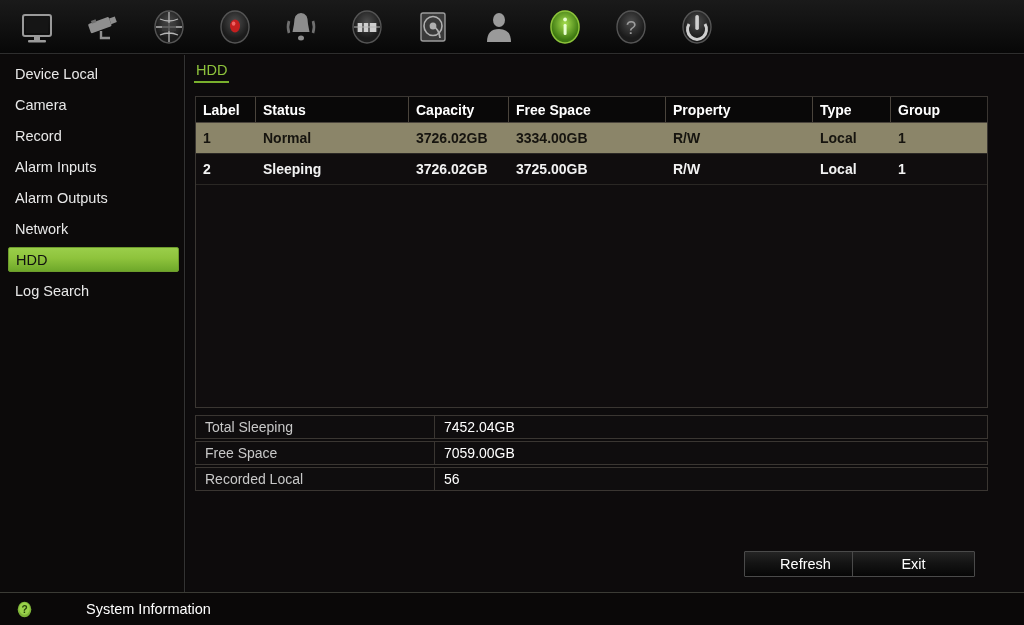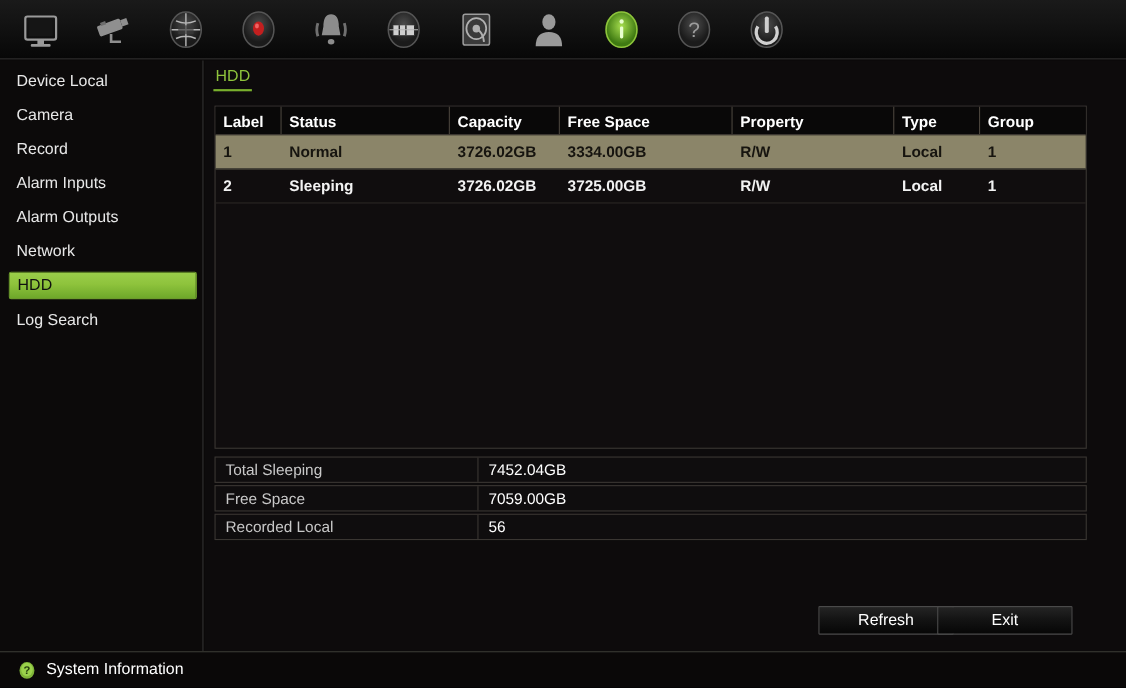--- a/index.html
+++ b/index.html
@@ -135,21 +135,21 @@
   #btn-exit { left: 666px; }
 
   
   .statusbar {
     position: absolute; left: 0; top: 592px; width: 1024px; height: 33px;
     background: #0a0808;
     border-top: 1px solid #3b3b35;
     display: flex; align-items: center; padding-left: 16px;
   }
   .status-icon { width: 17px; height: 17px; margin-right: 9px; }
-  .status-text { color: #ffffff; font-size: 14.5px; white-space: nowrap; }
+  .status-text { color: #ffffff; font-size: 14.5px; white-space: nowrap; margin-left: 44px; }
 </style>
 </head>
 <body>
 
 <div id="app">
 
   <div class="toolbar" id="toolbar">
       <div class="tb-icon" title="Preview">
         <svg class="tb-glyph" viewBox="0 0 40 40">
           <defs>

